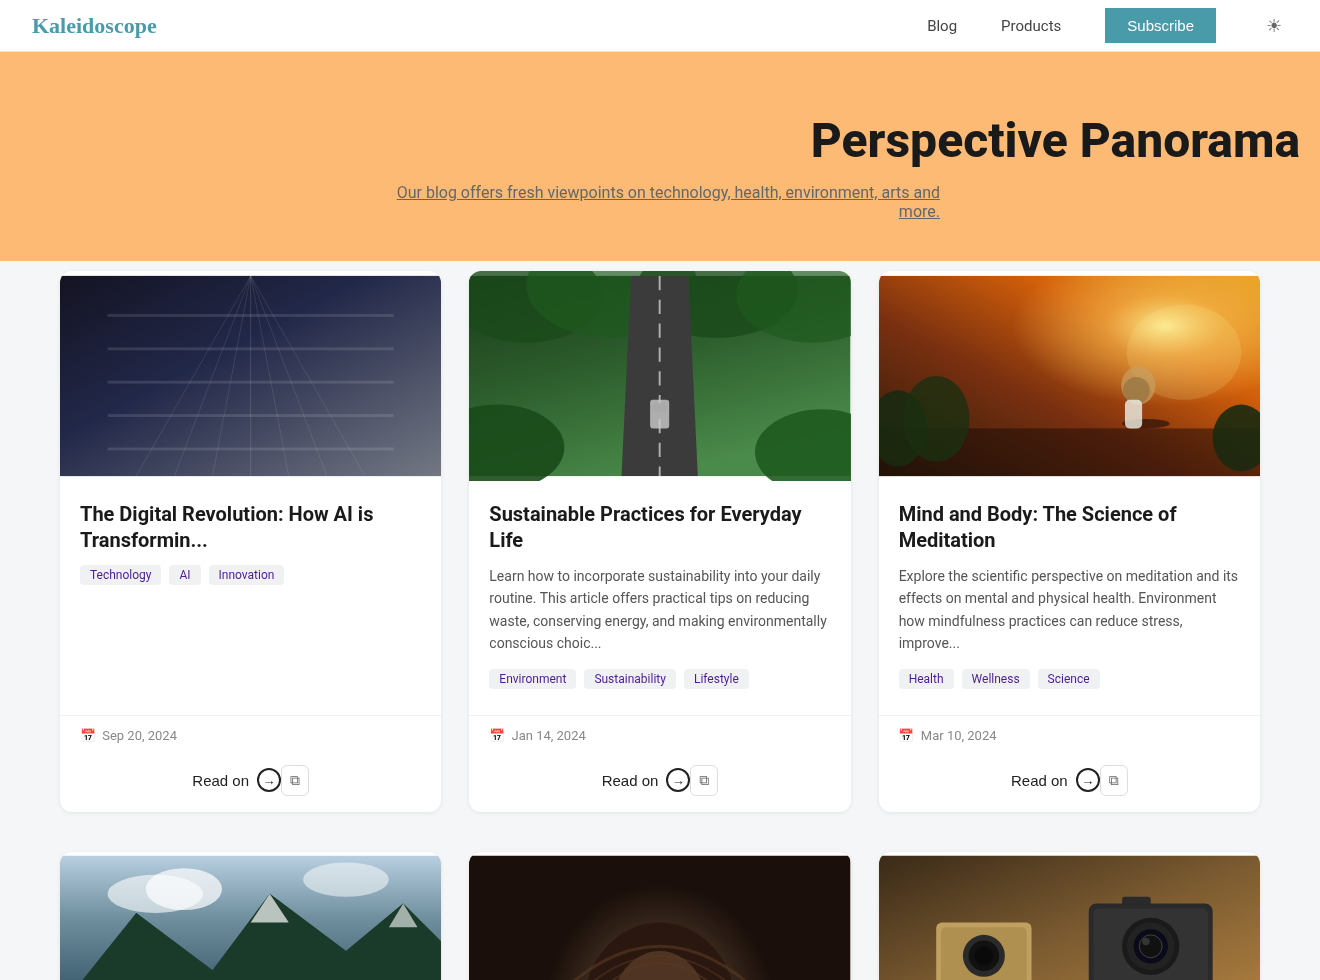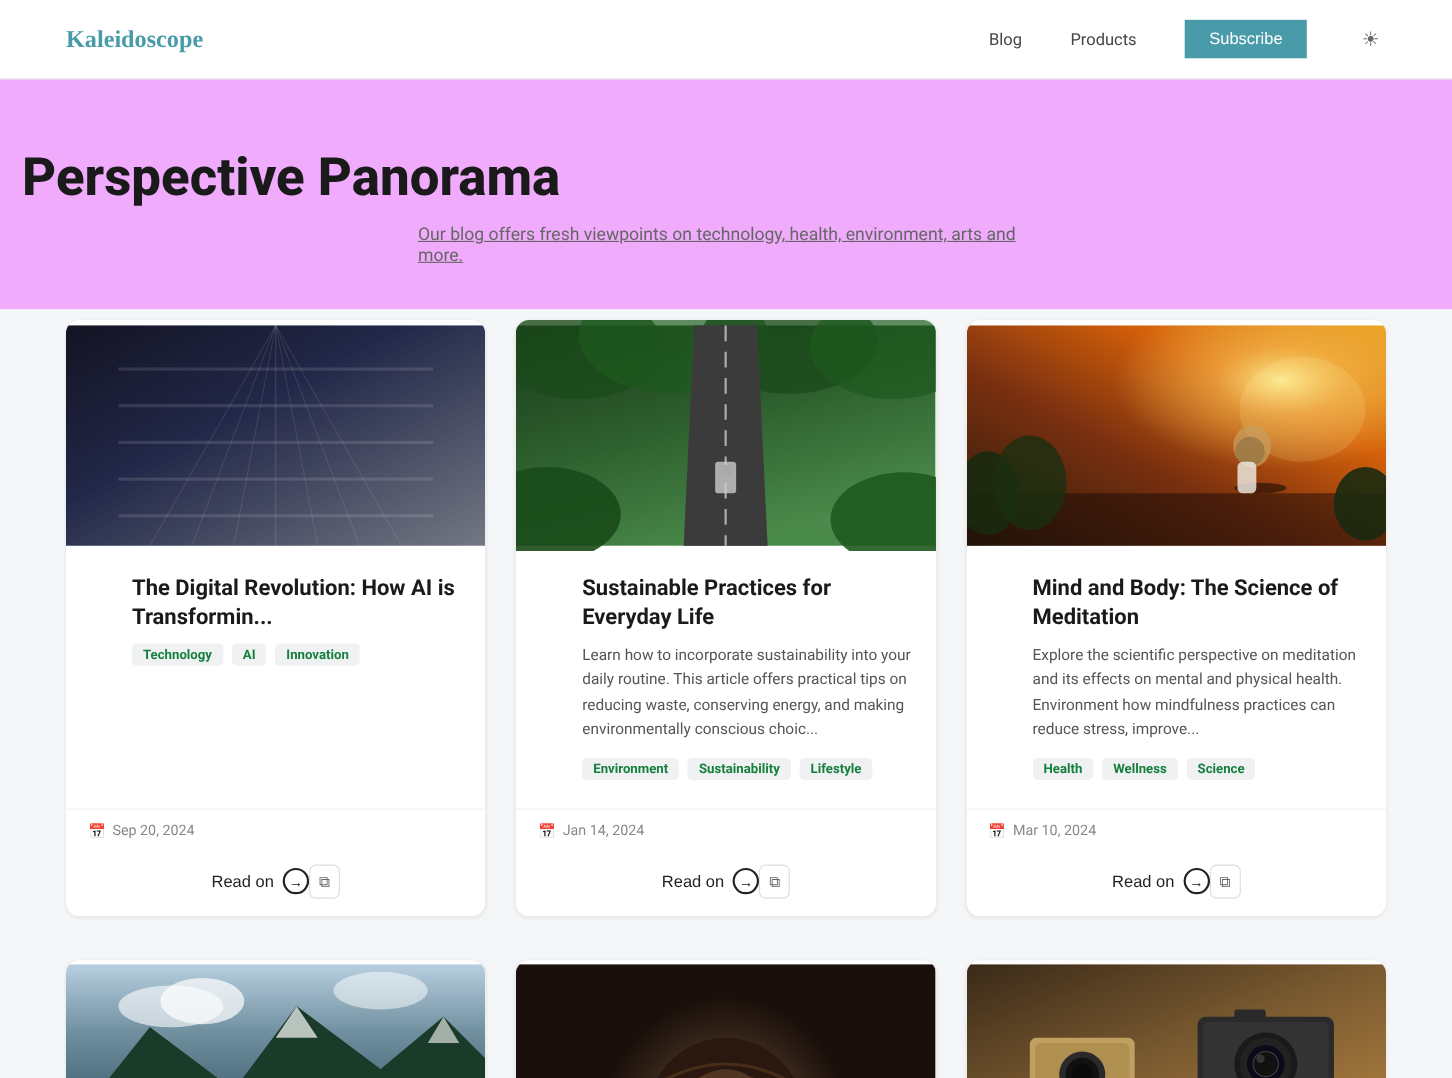--- a/index.html
+++ b/index.html
@@ -6,24 +6,24 @@
     body {
       font-family: -apple-system, BlinkMacSystemFont, 'Segoe UI', Roboto, sans-serif;
       background: #f5f6f7;
       color: #222;
     }
 
     
     nav {
       background: #fff;
       border-bottom: 1px solid #e5e7eb;
-      height: 72px;
-      display: flex;
-      align-items: center;
-      padding: 0 60px;
+      height: 52px;
+      display: flex;
+      align-items: center;
+      padding: 0 32px;
       position: sticky;
       top: 0;
       z-index: 100;
     }
     .nav-logo {
       font-family: Georgia, serif;
       font-size: 22px;
       color: #4a9baa;
       font-weight: bold;
       flex: 1;
@@ -55,23 +55,23 @@
       display: flex;
       align-items: center;
       justify-content: center;
       cursor: pointer;
       font-size: 18px;
       color: #666;
     }
 
     
     .hero {
-      text-align: left;
+      text-align: right;
       padding: 60px 20px 40px;
-      background: #f0abfc;
+      background: #fdba74;
     }
     .hero-title {
       font-size: 48px;
       font-weight: 800;
       color: #1a1a1a;
       margin-bottom: 14px;
     }
     .hero-subtitle {
       font-size: 16px;
       color: #666;
@@ -103,21 +103,20 @@
     .card-img-placeholder {
       width: 100%;
       height: 210px;
       display: block;
     }
     .card-body {
       padding: 20px 20px 12px;
       flex: 1;
       display: flex;
       flex-direction: column;
-      margin-left: 40px;
     }
     .card-title {
       font-size: 20px;
       font-weight: 700;
       color: #1a1a1a;
       line-height: 1.3;
       margin-bottom: 12px;
     }
     .card-desc {
       font-size: 14px;
@@ -127,25 +126,25 @@
       margin-bottom: 14px;
     }
     .card-tags {
       display: flex;
       flex-wrap: wrap;
       gap: 8px;
       margin-bottom: 14px;
     }
     .tag {
       background: #f0f1f3;
-      color: #15803d;
+      color: #4c1d95;
       font-size: 12px;
       padding: 3px 10px;
       border-radius: 4px;
-      font-weight: 700;
+      font-weight: 400;
     }
     .card-footer {
       border-top: 1px solid #f0f1f3;
       padding: 12px 20px;
       display: flex;
       align-items: center;
       justify-content: space-between;
     }
     .card-date {
       font-size: 13px;

